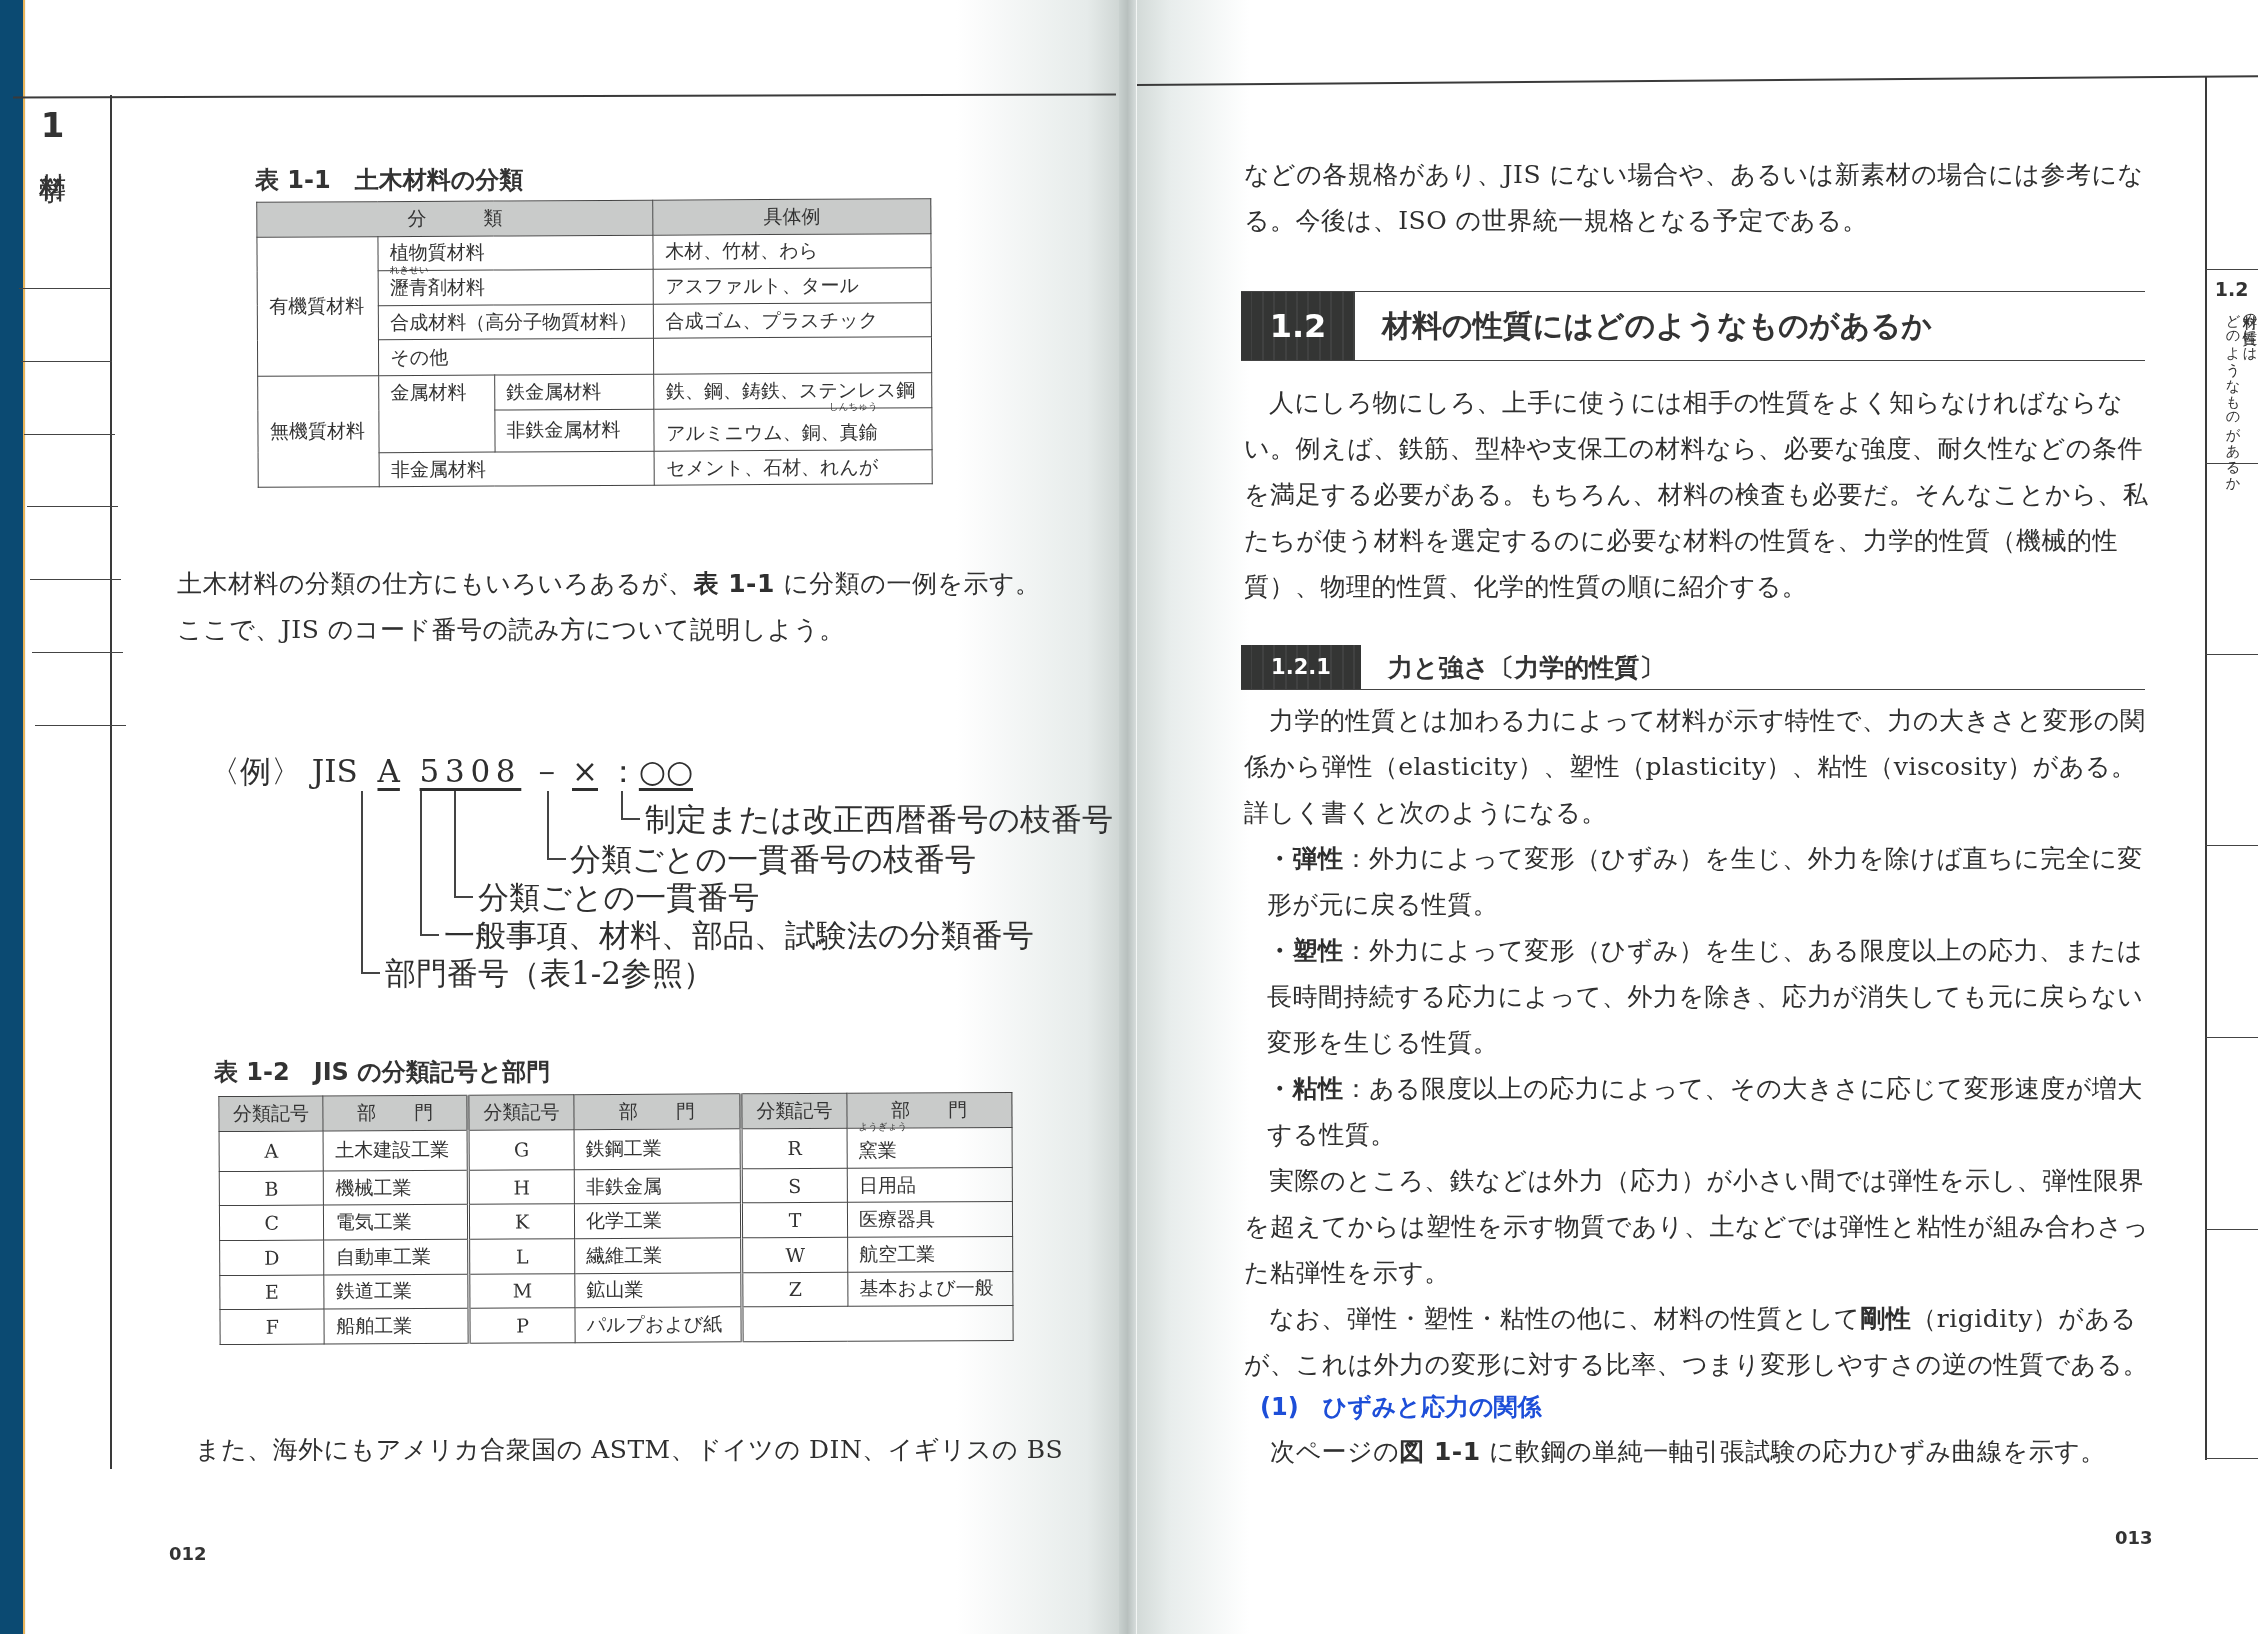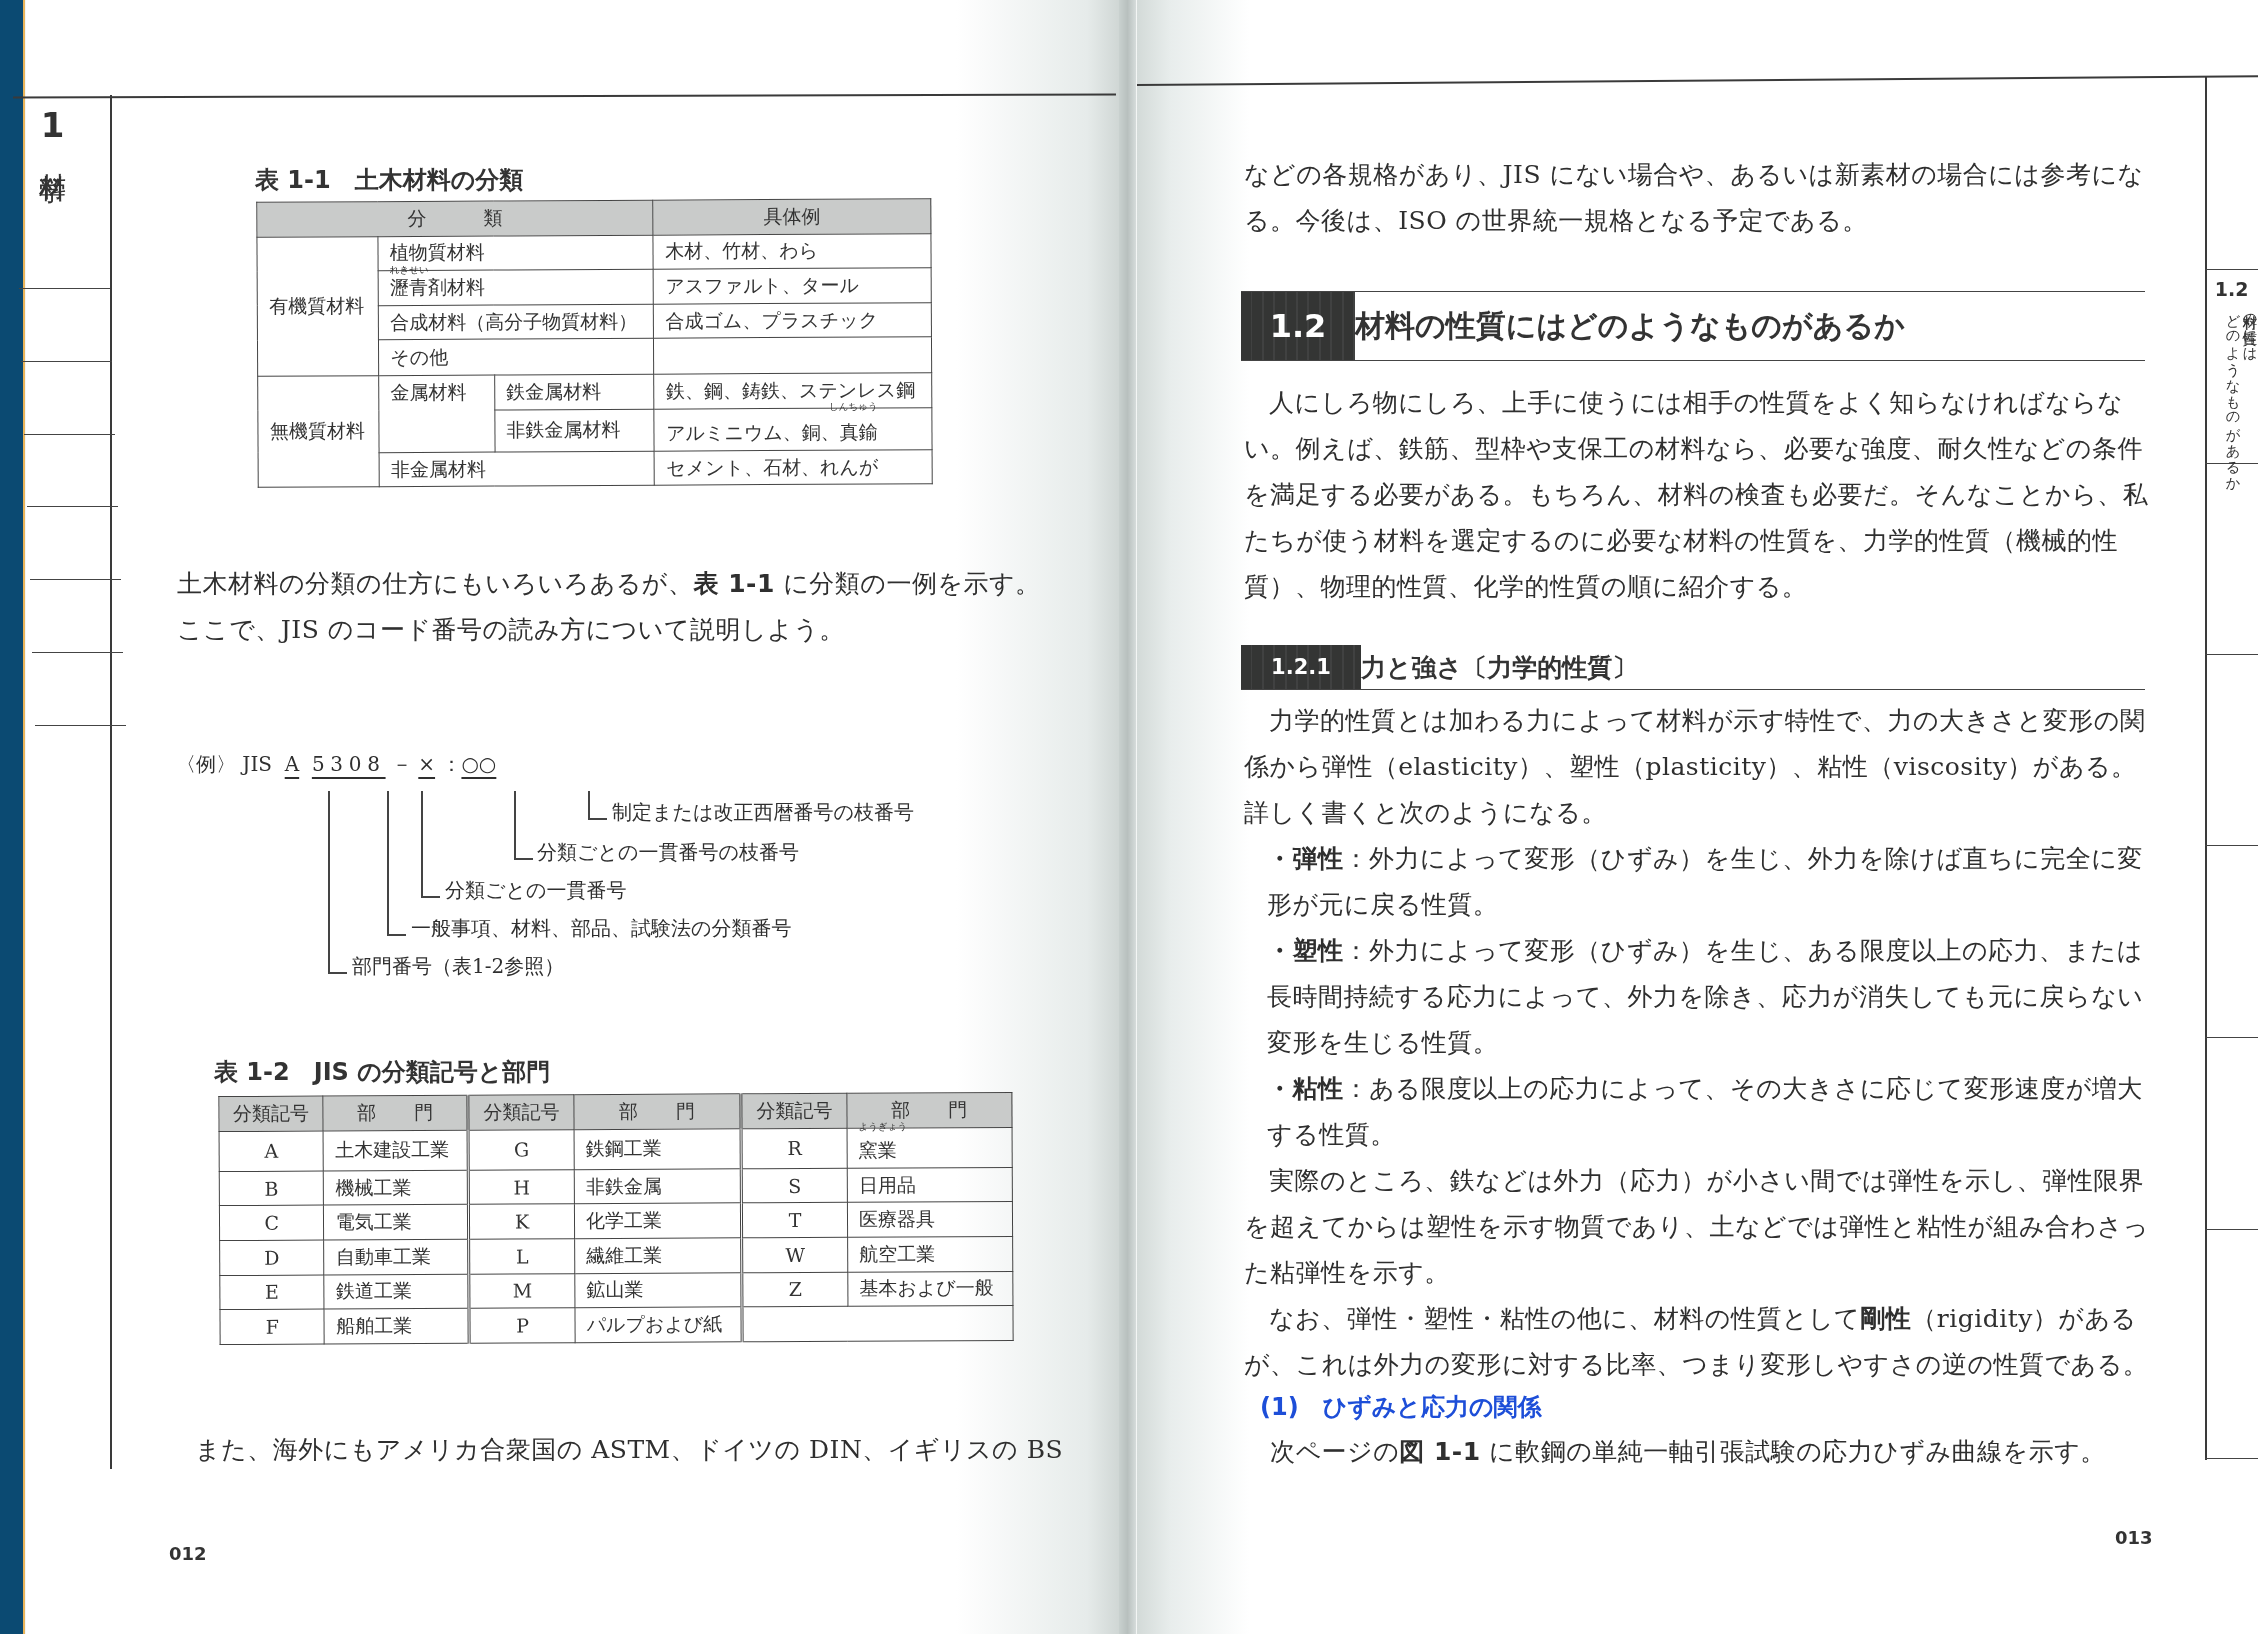--- a/index.html
+++ b/index.html
@@ -69,21 +69,21 @@
     }
 
     .body-text {
       position: absolute; font-size: 25px; line-height: 46px; color: #2f2f2f;
       letter-spacing: 0.5px;
     }
     .body-text p { margin: 0; }
     .indent { text-indent: 1em; }
     .bold-sans { font-family: "DejaVu Sans", sans-serif; font-weight: bold; }
 
-    .jis-example { position: absolute; font-size: 20px; color: #2f2f2f; }
+    .jis-example { position: absolute; font-size: 31px; color: #2f2f2f; margin-left: 33px; }
     .jis-line { position: absolute; white-space: nowrap; }
     .jis-ul { text-decoration: underline; text-underline-offset: 5.7px; }
 
     .page-number {
       position: absolute; font-family: "DejaVu Sans", sans-serif; font-weight: bold;
       font-size: 18px; color: #333;
     }
 
     .sec-heading {
       position: absolute; display: flex; align-items: stretch;
@@ -91,21 +91,21 @@
     }
     .sec-num-box {
       background: repeating-linear-gradient(90deg, #6f7170 0 9.5px, #8a8c8b 9.5px 11.4px),
                   #777;
       background-blend-mode: multiply;
       color: #fff; font-family: "DejaVu Sans", sans-serif; font-weight: bold;
       display: flex; align-items: center; justify-content: center;
     }
     .sec-title {
       font-family: "DejaVu Sans", sans-serif; font-weight: bold; color: #333;
-      display: flex; align-items: center; 
+      display: flex; align-items: center; padding-left: 27px;
     }
     .subheading {
       position: absolute; font-family: "DejaVu Sans", sans-serif; font-weight: bold;
       font-size: 24px; color: #1d4ed8;
     }
   </style>
 </head>
 <body>
 
 <div class="spine-left"></div>

